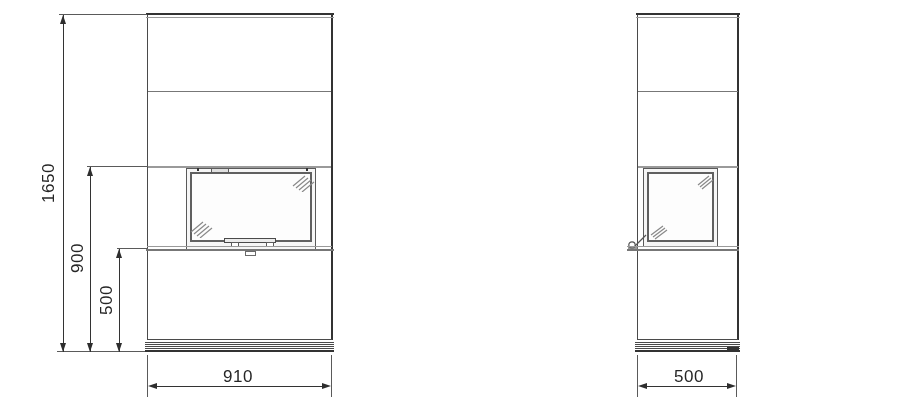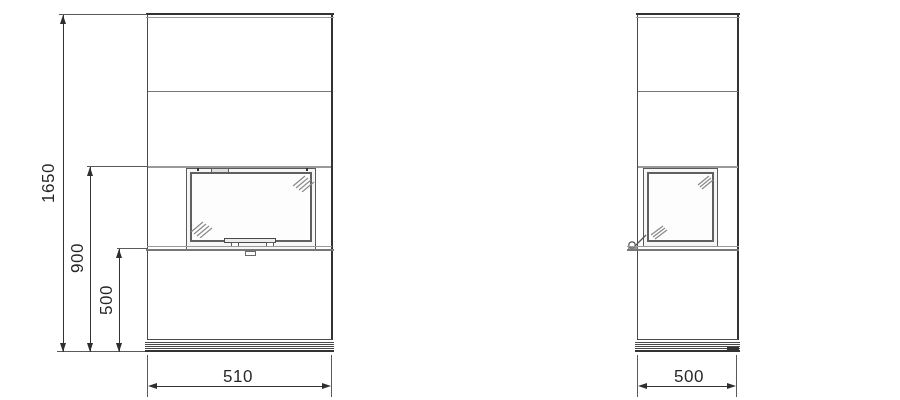--- a/index.html
+++ b/index.html
@@ -92,21 +92,21 @@
     <div class="ah down" style="left:116px;top:343px;"></div>
     <div class="dim-label rot" style="left:107px;top:300px;">500</div>
   </div>
 
   <div>
     <div class="v ext" style="left:147px;top:355px;height:42px;"></div>
     <div class="v ext" style="left:331px;top:355px;height:42px;"></div>
     <div class="h dark" style="left:154px;top:386px;width:172px;"></div>
     <div class="ah left" style="left:148px;top:383px;"></div>
     <div class="ah right" style="left:322px;top:383px;"></div>
-    <div class="dim-label" style="left:238px;top:377px;">510</div>
+    <div class="dim-label" style="left:238px;top:377px;">910</div>
   </div>
 
   <div>
     <div class="v" style="left:637px;top:14px;height:326px;"></div>
     <div class="v dark" style="left:737px;top:14px;width:2px;height:326px;"></div>
     <div class="h dark" style="left:636px;top:13px;width:104px;height:2px;"></div>
     <div class="h light" style="left:636px;top:17px;width:104px;"></div>
     <div class="h mid" style="left:638px;top:91px;width:100px;"></div>
     <div class="h light" style="left:638px;top:166px;width:100px;height:2px;"></div>
 

